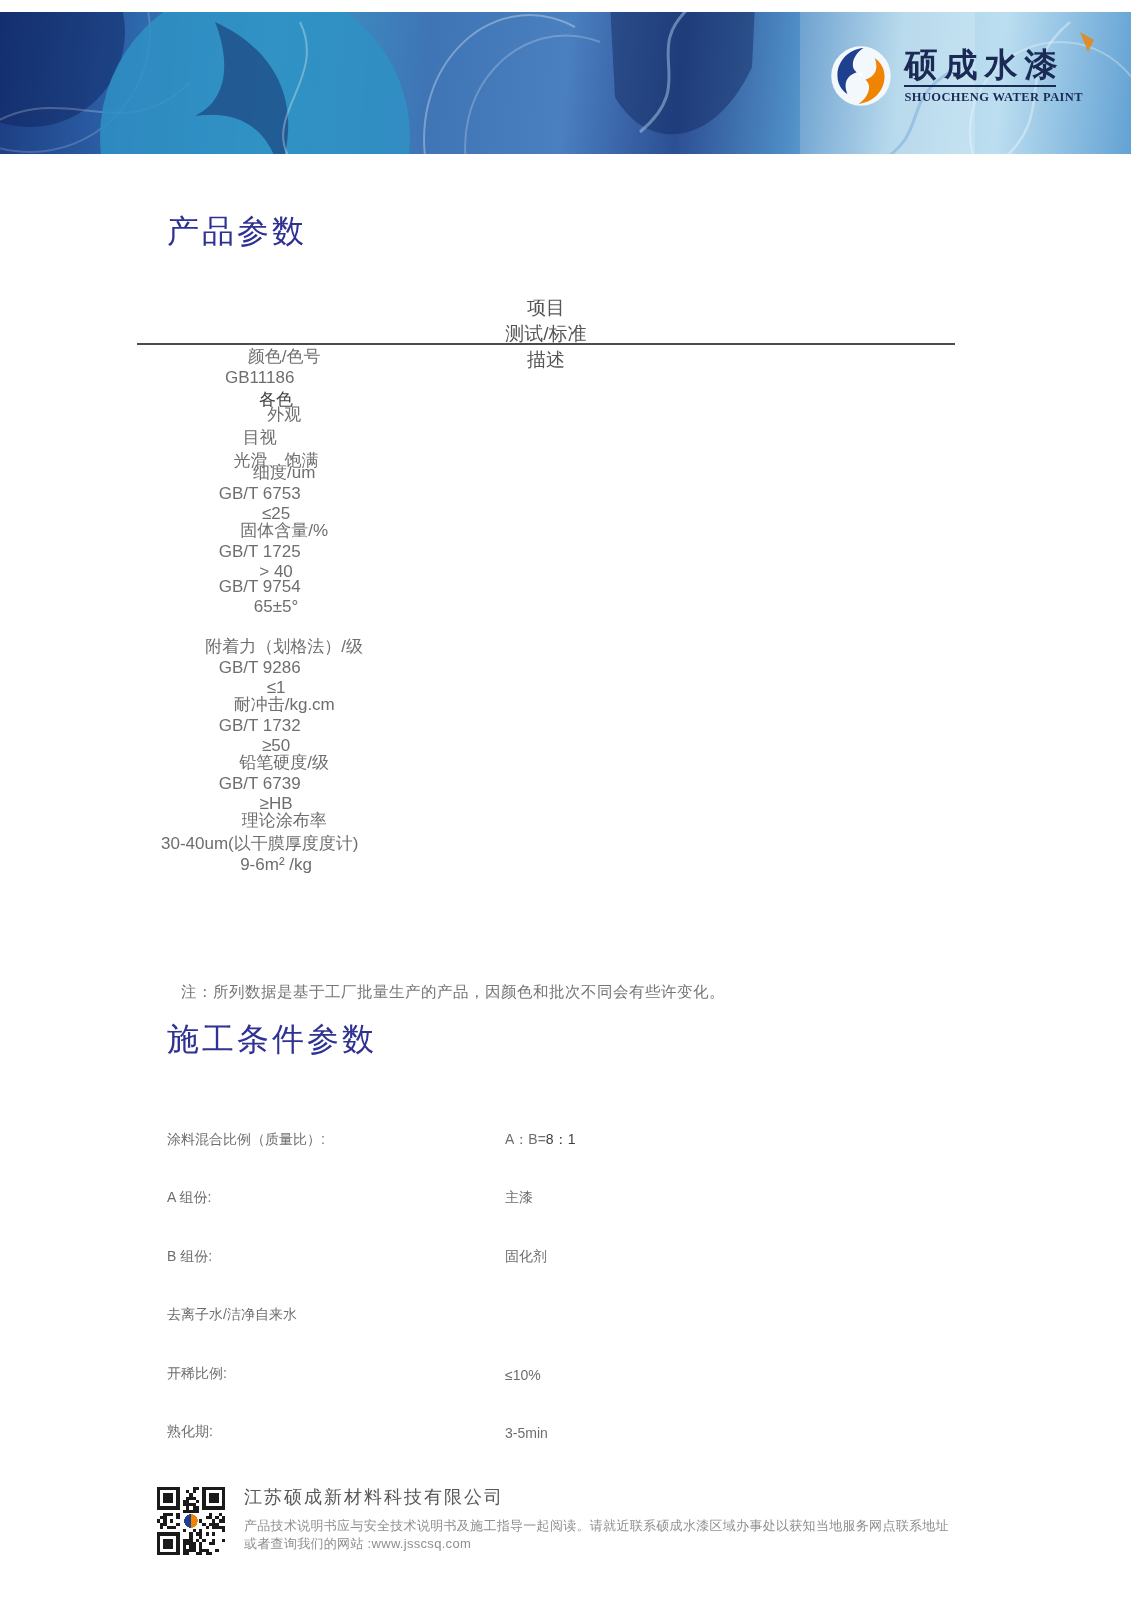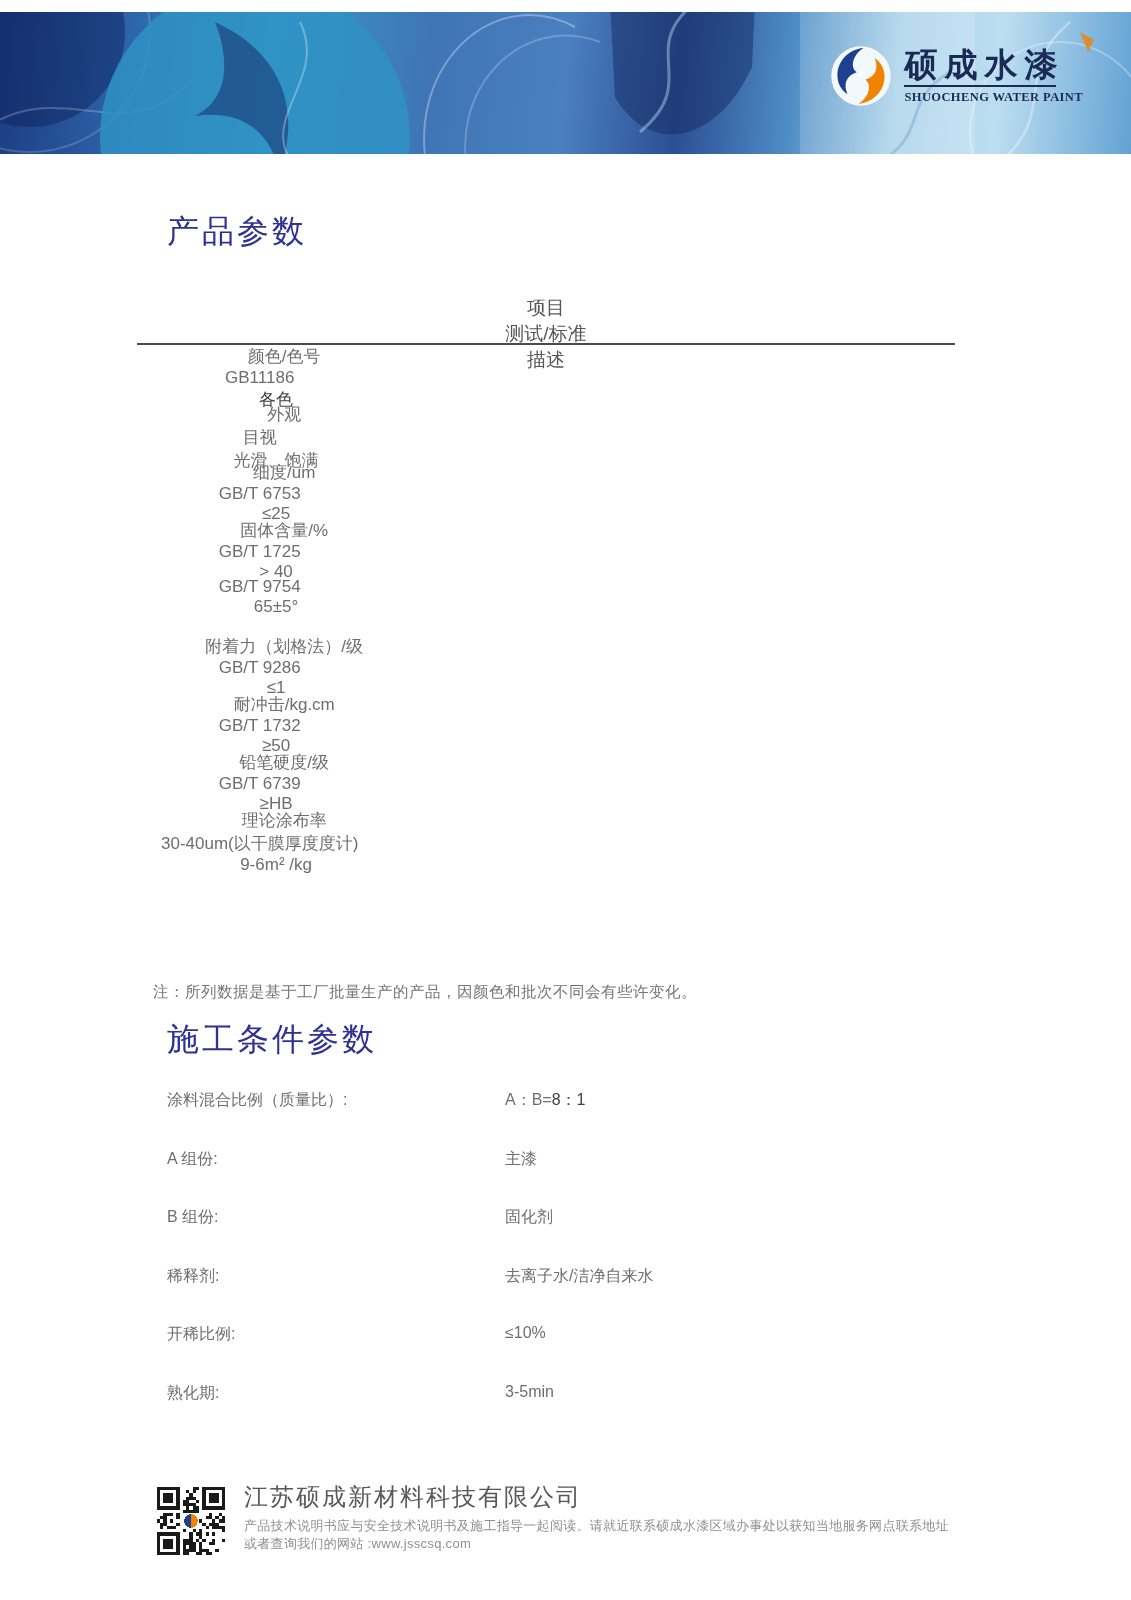--- a/index.html
+++ b/index.html
@@ -29,33 +29,33 @@
   
   .ptable { position:absolute; left:137px; top:283px; width:818px; }
   .thead { display:flex; height:28px; align-items:center; font-size:19px; color:#565656;flex-direction:column; }
   .divider { height:2px; background:#4b4b4b; margin-top:20px; }
   .trow { display:flex; height:58px; font-size:17px; color:#6e6e6e;flex-direction:column; }
   .c1 { width:36%; text-align:center; }
   .c2 { width:30%; text-align:center; }
   .c3 { width:34%; text-align:center; }
   .red { color:#404040; }
 
-  .note { position:absolute; left:153px; top:970px; font-size:15.5px; color:#757575; letter-spacing:0.5px; }
+  .note { position:absolute; left:181px; top:970px; font-size:15.5px; color:#757575; letter-spacing:0.5px; }
 
   
   .app-list { position:absolute; left:167px; top:1078px; }
-  .app-row { display:flex; height:58.5px; align-items:flex-start; font-size:16px; color:#6e6e6e; }
+  .app-row { display:flex; height:58.5px; align-items:flex-end; font-size:14px; color:#6e6e6e; }
   .app-label { width:338px; }
   .app-value { white-space:nowrap; }
 
   
   .footer { position:absolute; left:157px; top:1471px; display:flex; }
   .qr { width:68px; height:68px; margin-top:4px; }
   .footer-text { margin-left:19px; }
-  .company { font-size:24px; color:#595757; line-height:28px; letter-spacing:2px; }
+  .company { font-size:18px; color:#595757; line-height:28px; letter-spacing:2px; }
   .footnote { margin-top:6px; font-size:13px; line-height:18px; color:#8f8f8f; letter-spacing:0.3px; }
 </style>
 </head>
 <body>
 
 <div class="page">
 
   <header class="banner">
     <svg class="art" width="1131" height="142" viewBox="0 0 1131 142" aria-hidden="true">
       <circle cx="30" cy="20" r="95" fill="rgba(12,32,88,0.45)"></circle>
@@ -157,21 +157,20 @@
       </div>
       <div class="app-row">
         <div class="app-label">A 组份:</div>
         <div class="app-value">主漆</div>
       </div>
       <div class="app-row">
         <div class="app-label">B 组份:</div>
         <div class="app-value">固化剂</div>
       </div>
       <div class="app-row">
-        <div class="app-label">稀释剂:</div>
         <div class="app-value">去离子水/洁净自来水</div>
       </div>
       <div class="app-row">
         <div class="app-label">开稀比例:</div>
         <div class="app-value">≤10%</div>
       </div>
       <div class="app-row">
         <div class="app-label">熟化期:</div>
         <div class="app-value">3-5min</div>
       </div>

